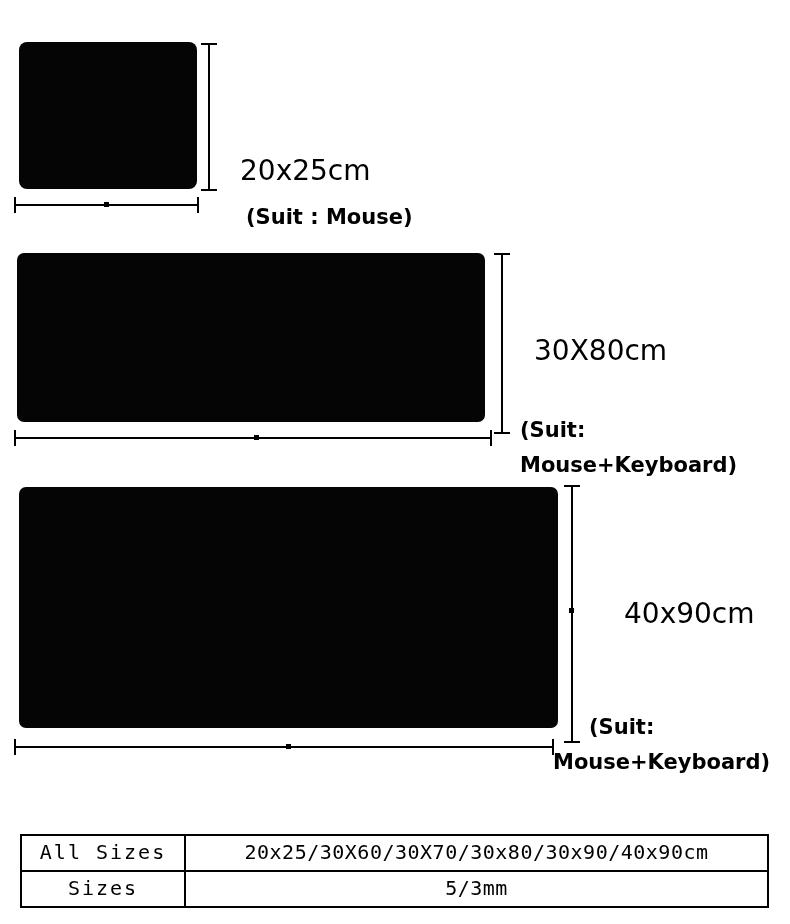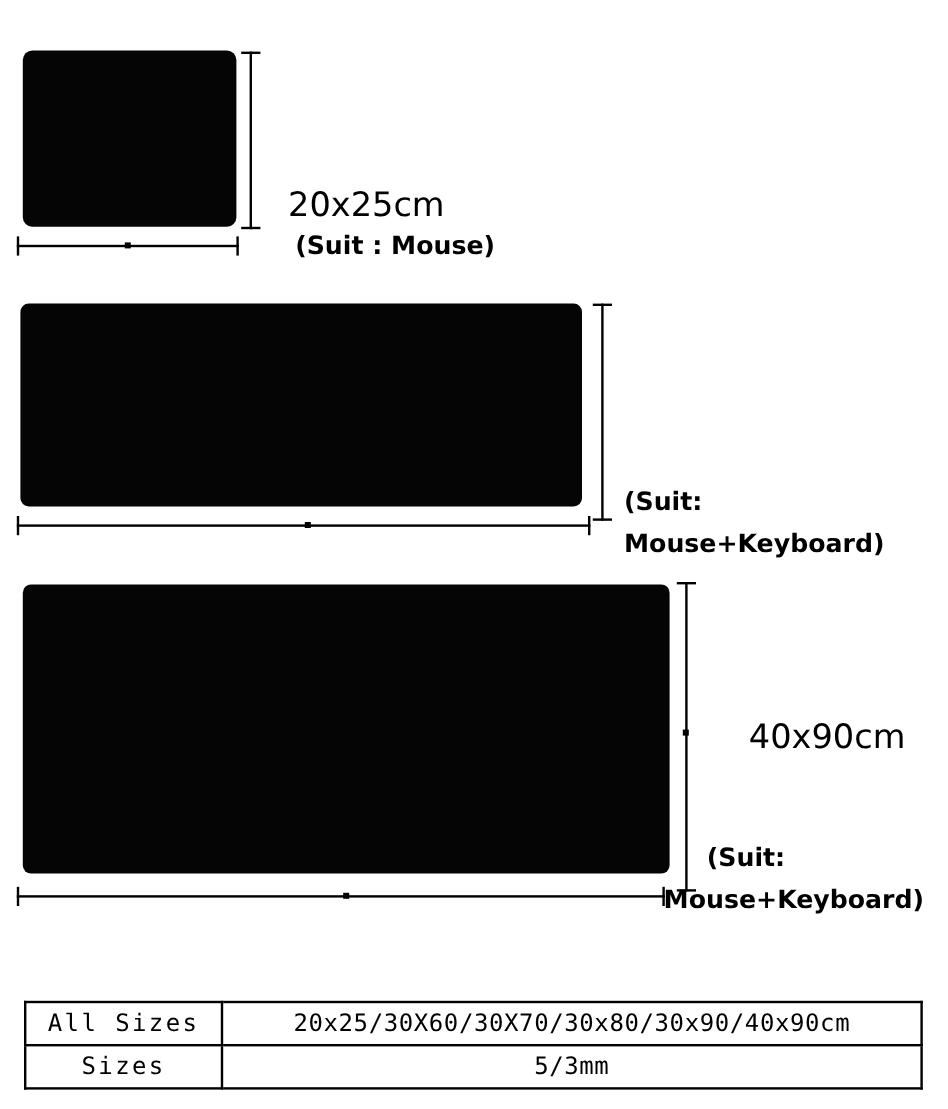--- a/index.html
+++ b/index.html
@@ -77,20 +77,21 @@
     white-space: nowrap;
     line-height: 1.05;
   }
   .size-label {
     font-size: 28px;
     letter-spacing: 0px;
   }
   .suit-label {
     font-size: 21px;
     font-weight: bold;
+    margin-top: 12px;
   }
 
   
   .spec-table {
     position: absolute;
     left: 20px;
     top: 834px;
     width: 749px;
     border-collapse: collapse;
     table-layout: fixed;
@@ -128,20 +129,21 @@
 
   <div class="label suit-label" style="left:246px; top:194px;">(Suit : Mouse)</div>
 
   <div class="pad" style="left:17px; top:253px; width:468px; height:169px; border-radius:7px;"></div>
 
   <div class="vline" style="left:501px; top:253px; height:181px;"></div>
 
   <div class="hline" style="left:14px; top:437px; width:478px;"></div>
   <div class="tickmid" style="left:254px; top:435px;"></div>
 
+  <div class="label size-label" style="left:534px; top:336px;">30X80cm</div>
 
   <div class="label suit-label" style="left:520px; top:407px;">(Suit:</div>
   <div class="label suit-label" style="left:520px; top:442px;">Mouse+Keyboard)</div>
 
   <div class="pad" style="left:19px; top:487px; width:539px; height:241px; border-radius:7px;"></div>
 
   <div class="vline" style="left:571px; top:485px; height:258px;"></div>
   <div class="tickmid" style="left:569px; top:608px;"></div>
 
   <div class="hline" style="left:14px; top:746px; width:540px;"></div>

